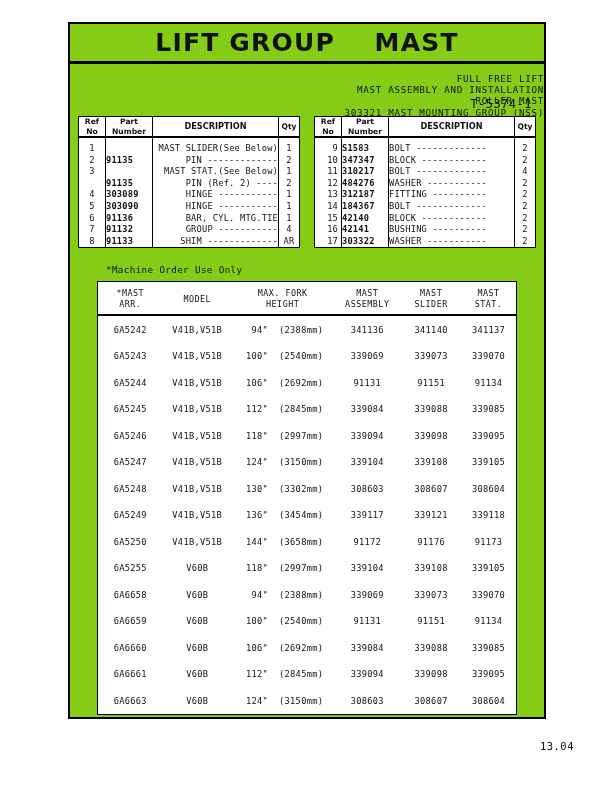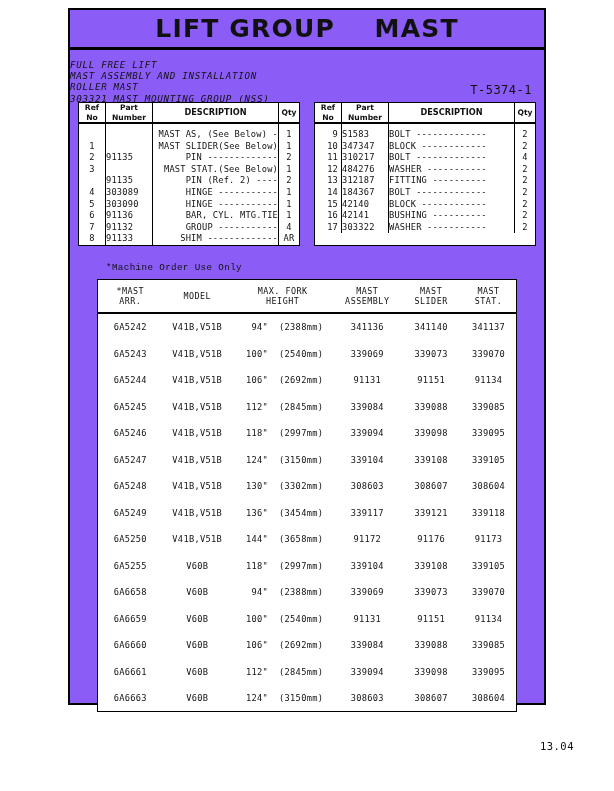--- a/index.html
+++ b/index.html
@@ -13,26 +13,26 @@
     position: relative;
     font-family: "DejaVu Sans Mono", monospace;
     color: #111111;
     overflow: hidden;
   }
 
   
   #page-frame {
     position: absolute;
     left: 68px;
-    top: 8px;
+    top: 22px;
     width: 478px;
     height: 697px;
     border: 2.5px solid #000;
     box-sizing: border-box;
-    background: #8b5cf6;
+    background: #84cc16;
   }
 
   
   #title-banner {
     height: 40px;
     border-bottom: 3px solid #000;
     display: flex;
     align-items: center;
     justify-content: center;
     box-sizing: border-box;
@@ -46,26 +46,25 @@
   }
 
   
   #header-block {
     position: relative;
     padding-top: 9px;
     height: 52px;
     box-sizing: border-box;
   }
   .hdr-line {
-    text-align: left;
+    text-align: right;
     font-size: 9.2px;
     letter-spacing: 0.7px;
     line-height: 11.2px;
     white-space: pre;
-    font-style: italic;
   }
   #doc-code {
     position: absolute;
     right: 12px;
     top: 33px;
     font-size: 12px;
     letter-spacing: 0.5px;
   }
 
   
@@ -106,36 +105,35 @@
   .col-qty   { width: 20px; }
 
   .pt-body td {
     height: 11.6px;
     line-height: 11.6px;
     font-size: 8.7px;
     letter-spacing: 0.2px;
     white-space: pre;
   }
   .cell-ref  { text-align: center; border-right: 1.4px solid #000; }
-  .cell-part { text-align: left; padding-left: 3px; border-right: 1.4px solid #000; }
+  .cell-part { text-align: left; padding-left: 3px; border-right: 1.4px solid #000; font-weight: bold; }
   .cell-desc { text-align: right; padding-right: 4px; border-right: 1.4px solid #000; }
   .cell-qty  { text-align: center; }
   .spacer-row td { height: 5px; line-height: 5px; }
 
   
   .right-table .cell-desc { text-align: left; padding-right: 0; }
   .right-table .cell-ref  { text-align: right; padding-right: 3px; }
 
   
   #note-line {
     margin: 16px 4px 6px 36px;
     font-size: 9.2px;
     letter-spacing: 0.4px;
     white-space: pre;
-    font-family: Liberation Mono, monospace;
   }
 
   
   #mast-wrap {
     margin: 0 auto;
     width: 420px;
     border: 1.8px solid #000;
     box-sizing: border-box;
     background: #fff;
   }
@@ -214,26 +212,20 @@
             <th class="ph col-desc">DESCRIPTION</th>
             <th class="ph ph-small col-qty">Qty</th>
           </tr>
         </thead>
         <tbody class="pt-body" id="left-body">
             <tr class="spacer-row">
               <td class="cell-ref"></td>
               <td class="cell-part"></td>
               <td class="cell-desc"></td>
               <td class="cell-qty"></td>
-            </tr>
-            <tr>
-              <td class="cell-ref"></td>
-              <td class="cell-part"></td>
-              <td class="cell-desc">MAST AS, (See Below) -</td>
-              <td class="cell-qty">1</td>
             </tr>
             <tr>
               <td class="cell-ref">1</td>
               <td class="cell-part"></td>
               <td class="cell-desc">MAST SLIDER(See Below)</td>
               <td class="cell-qty">1</td>
             </tr>
             <tr>
               <td class="cell-ref">2</td>
               <td class="cell-part">91135</td>

